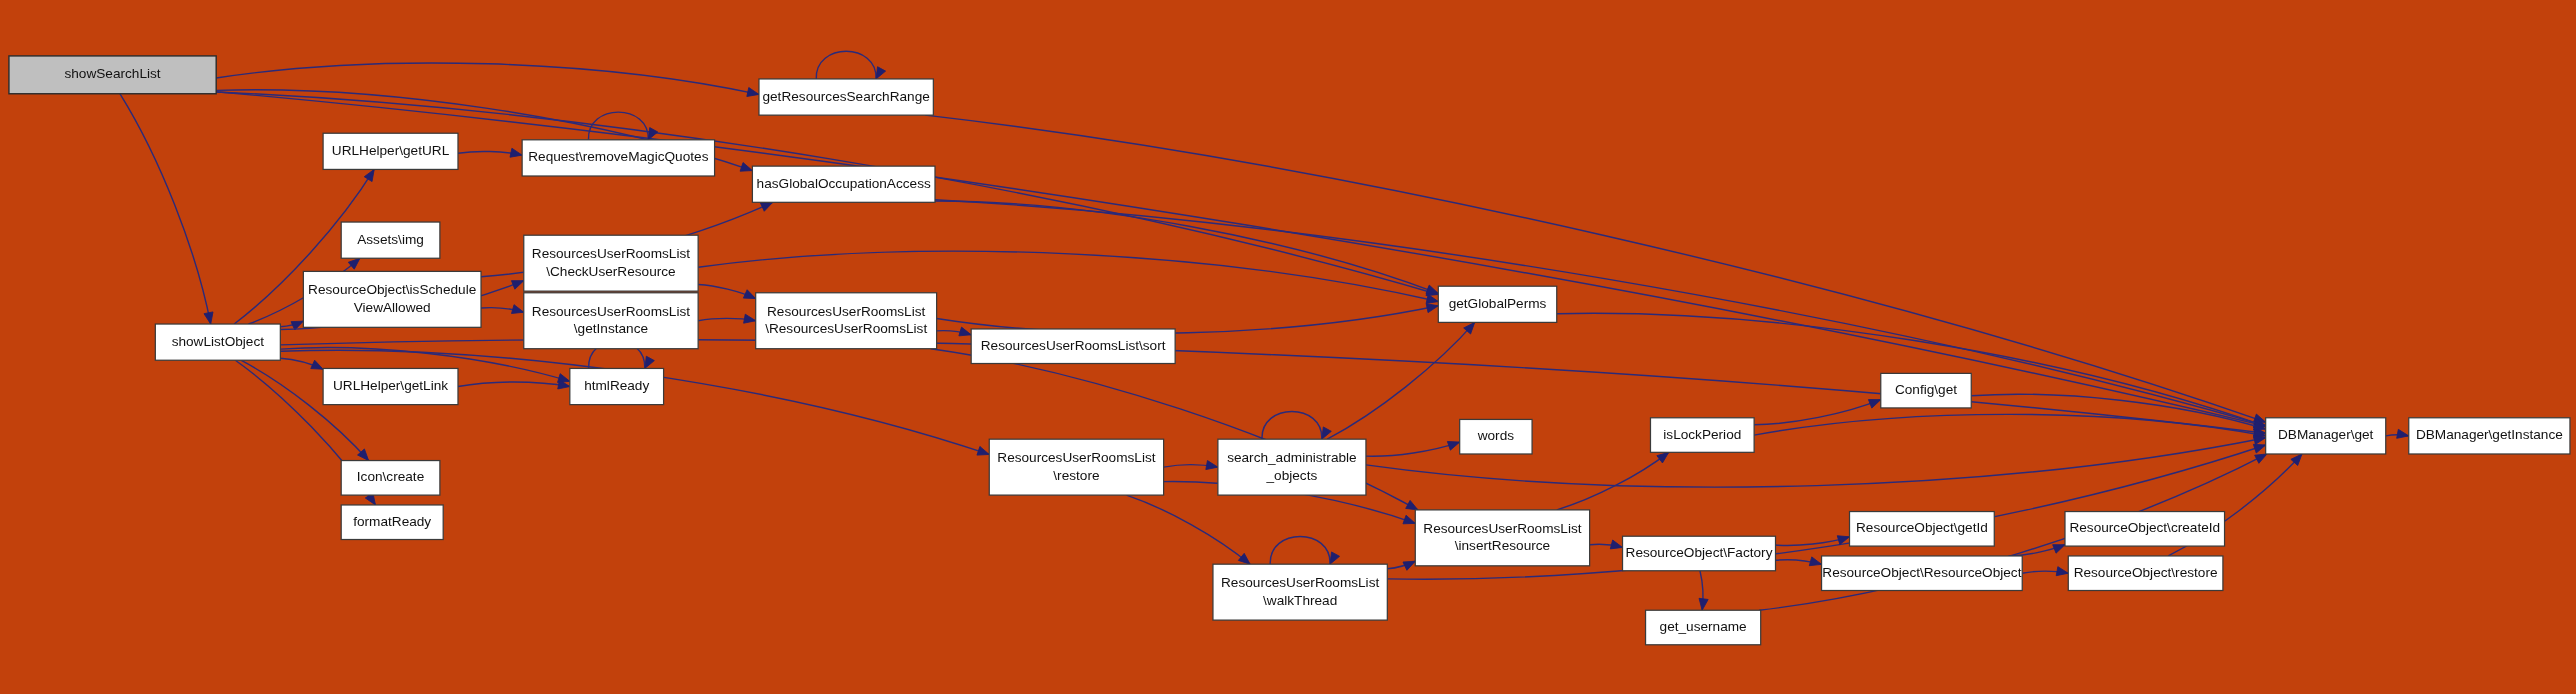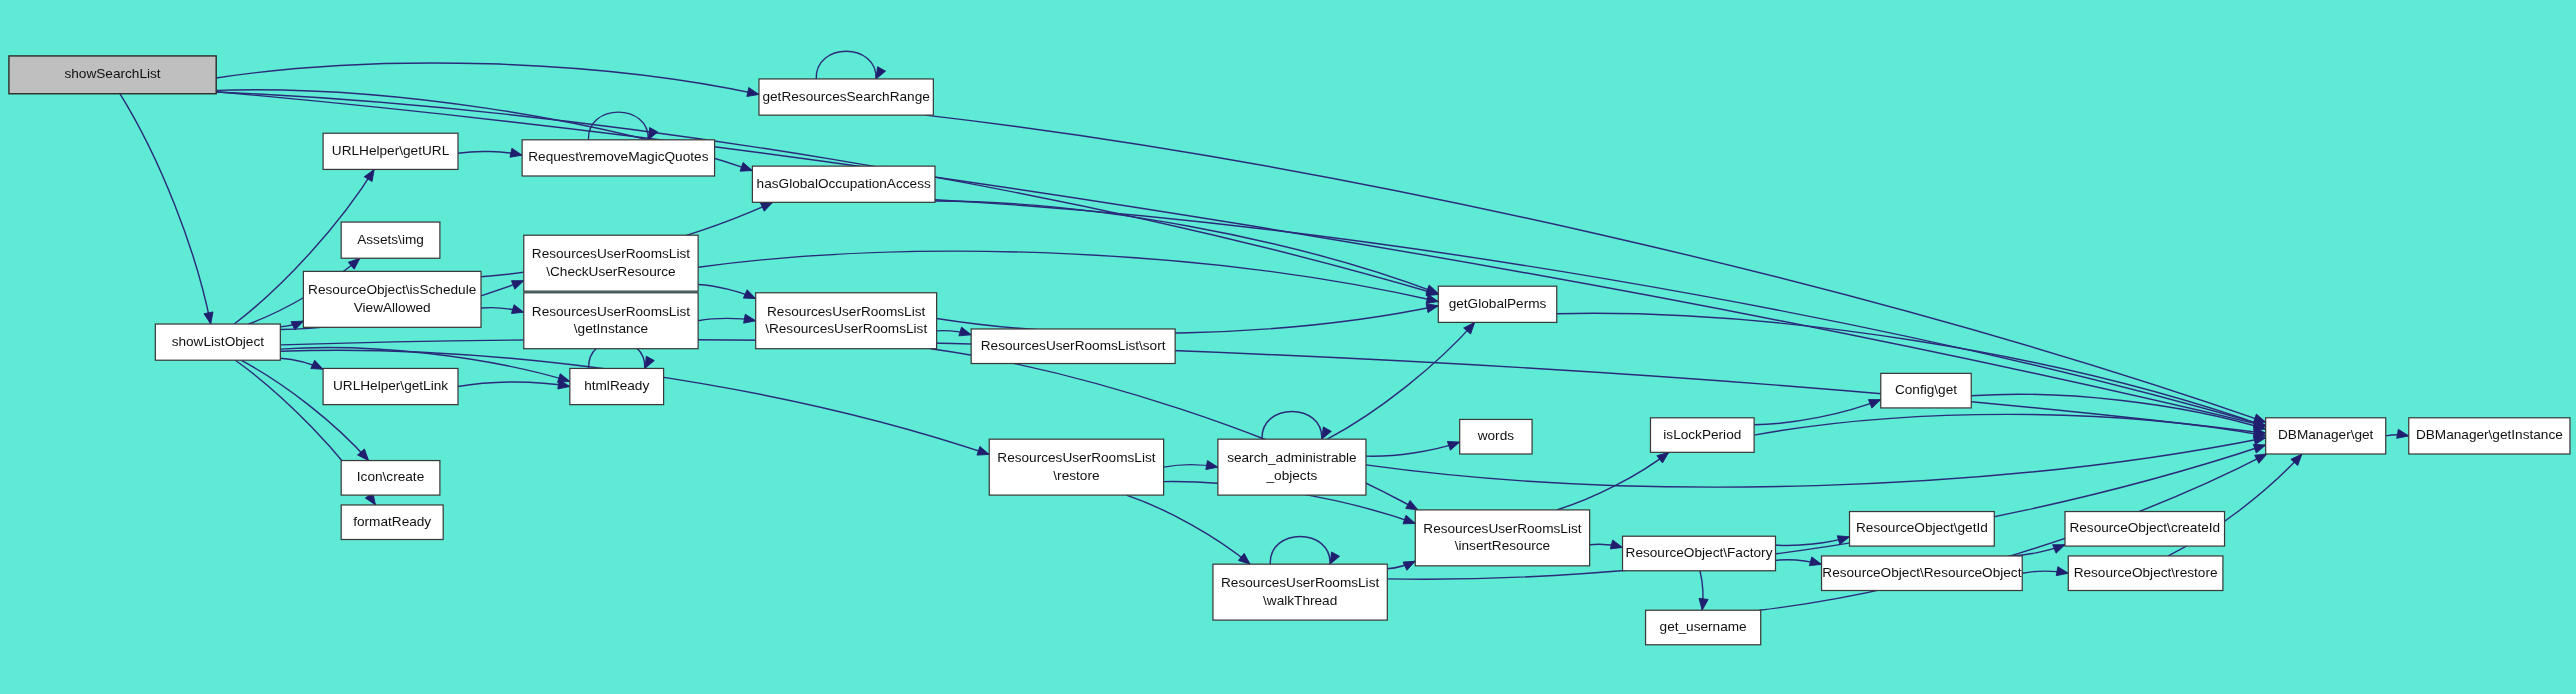--- a/index.html
+++ b/index.html
@@ -7,21 +7,21 @@
     padding: 0;
     background: #ffffff;
   }
   body {
     font-family: "Liberation Sans", sans-serif;
   }
   #callgraph-root {
     position: relative;
     width: 2576px;
     height: 694px;
-    background: #5eead4;
+    background: #c2410c;
     overflow: hidden;
   }
   svg.graph {
     display: block;
     width: 2576px;
     height: 694px;
   }
   .edge path {
     fill: none;
     stroke: #2a2a7a;

